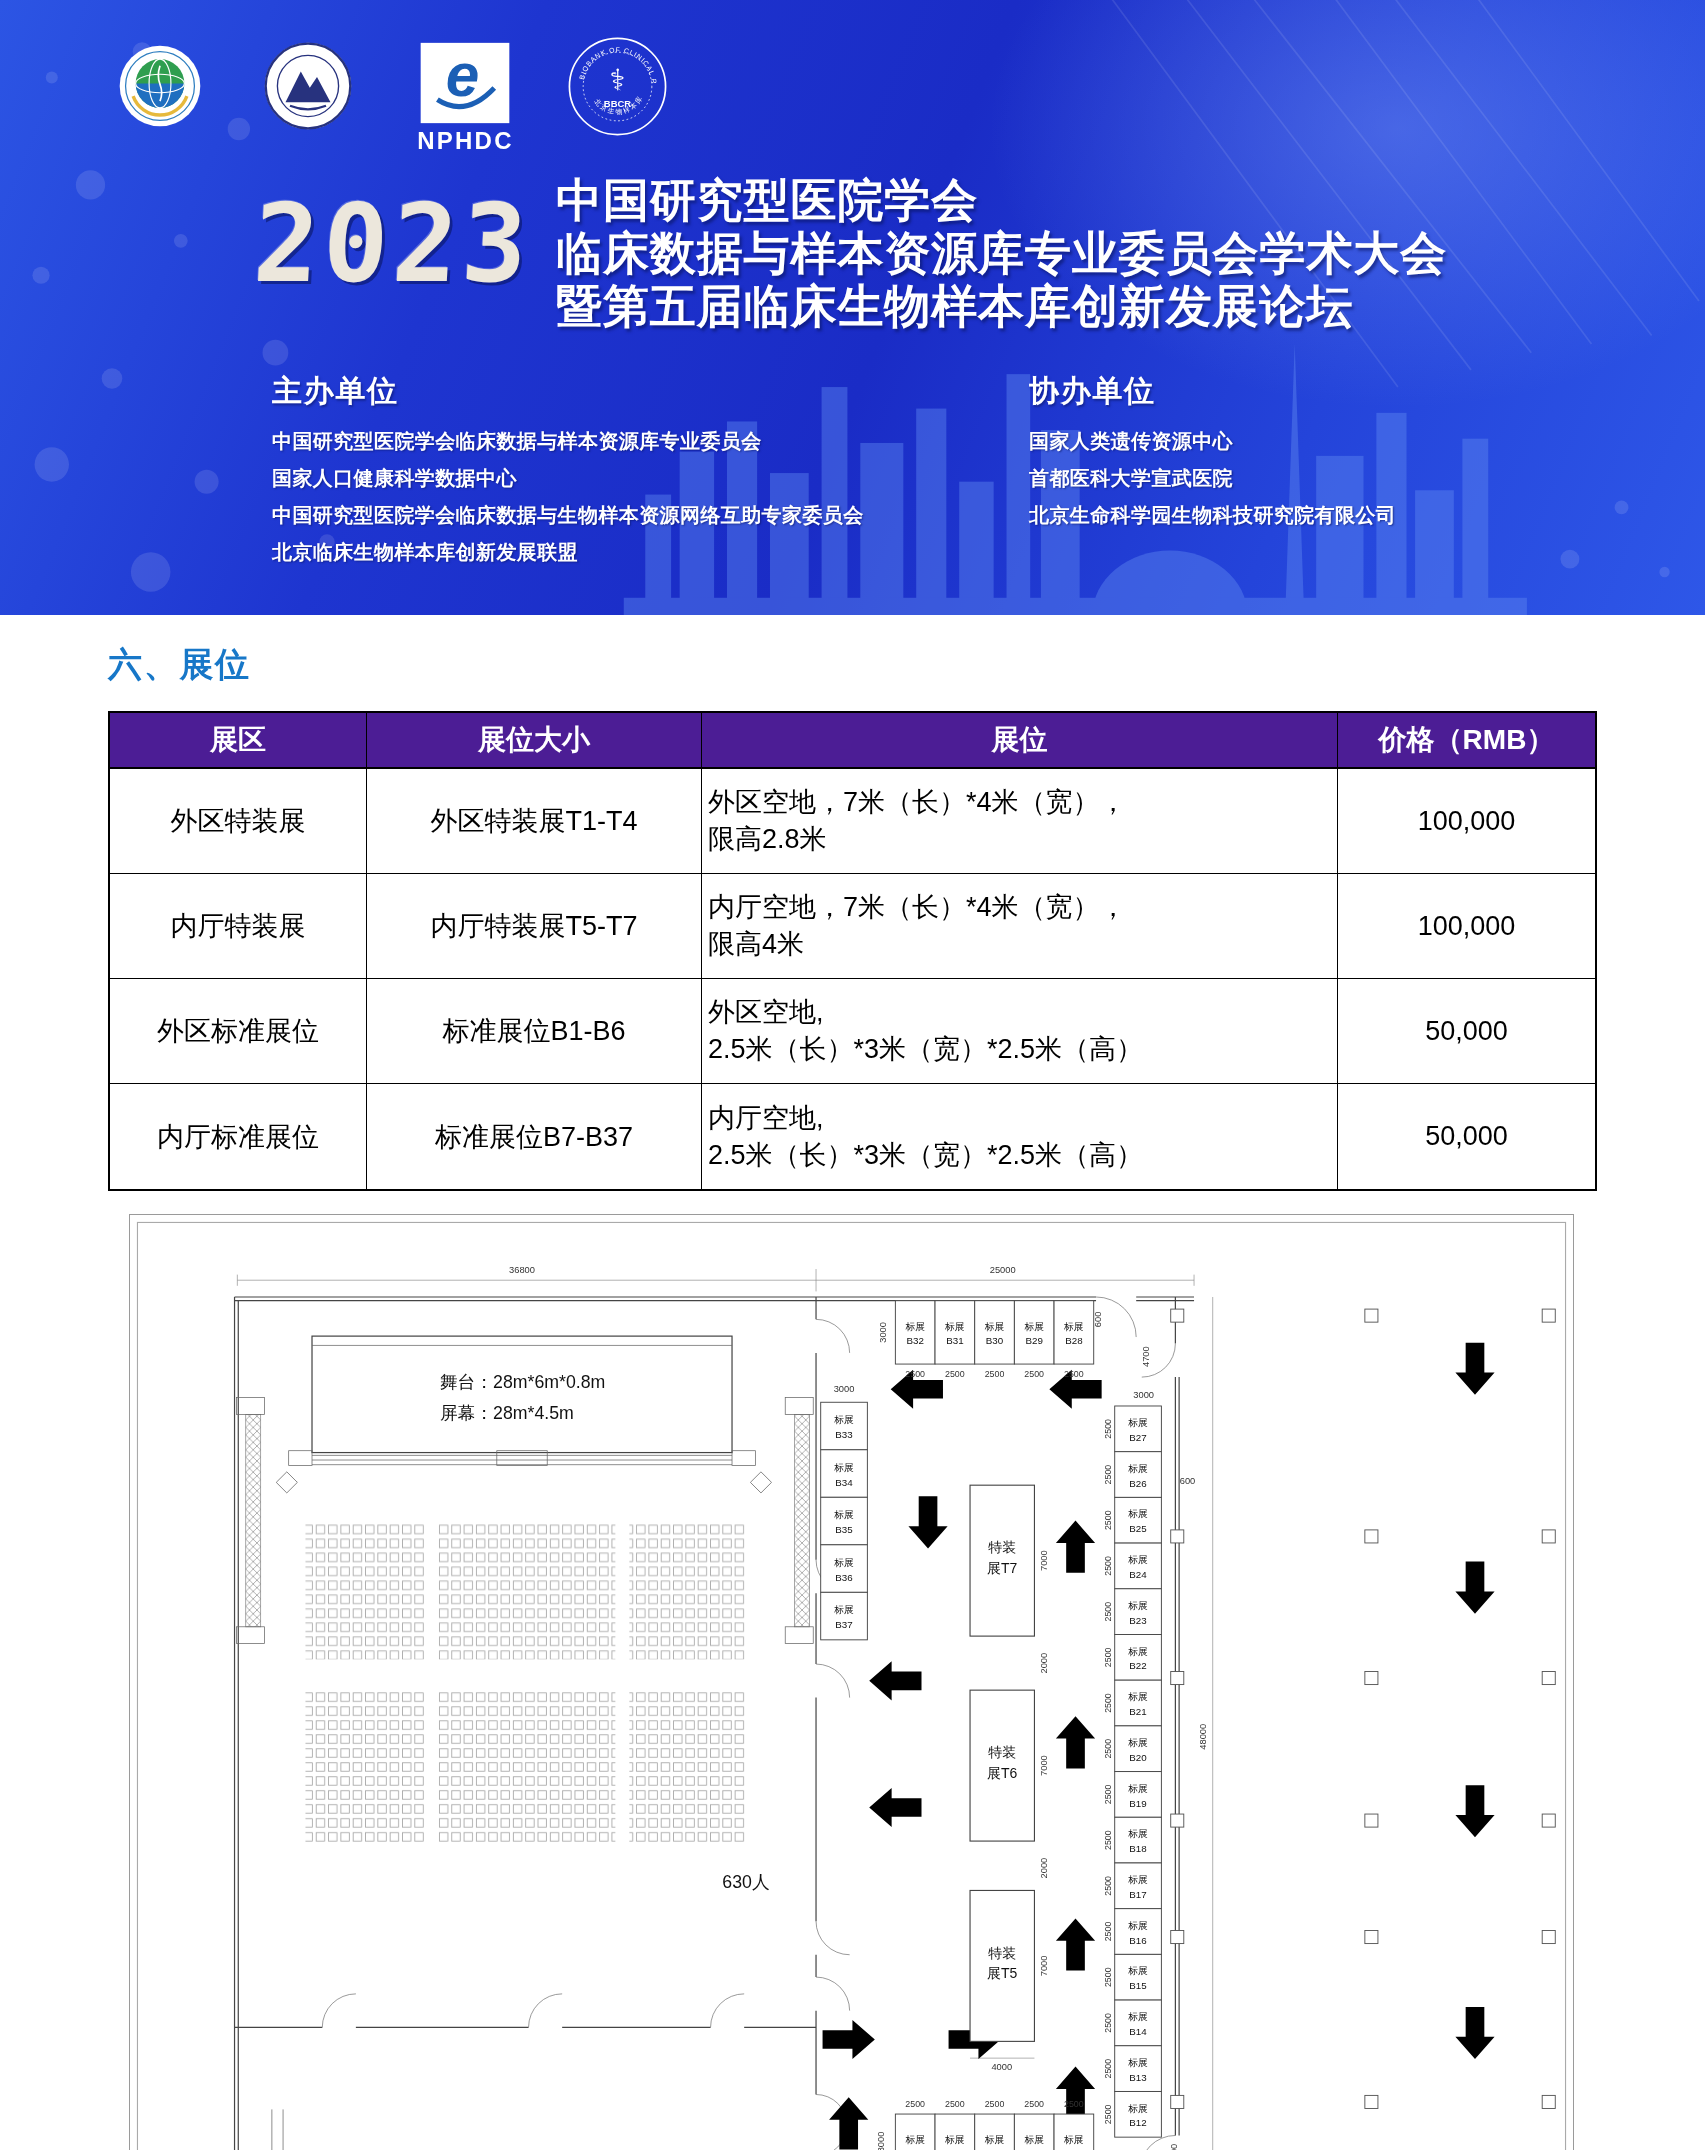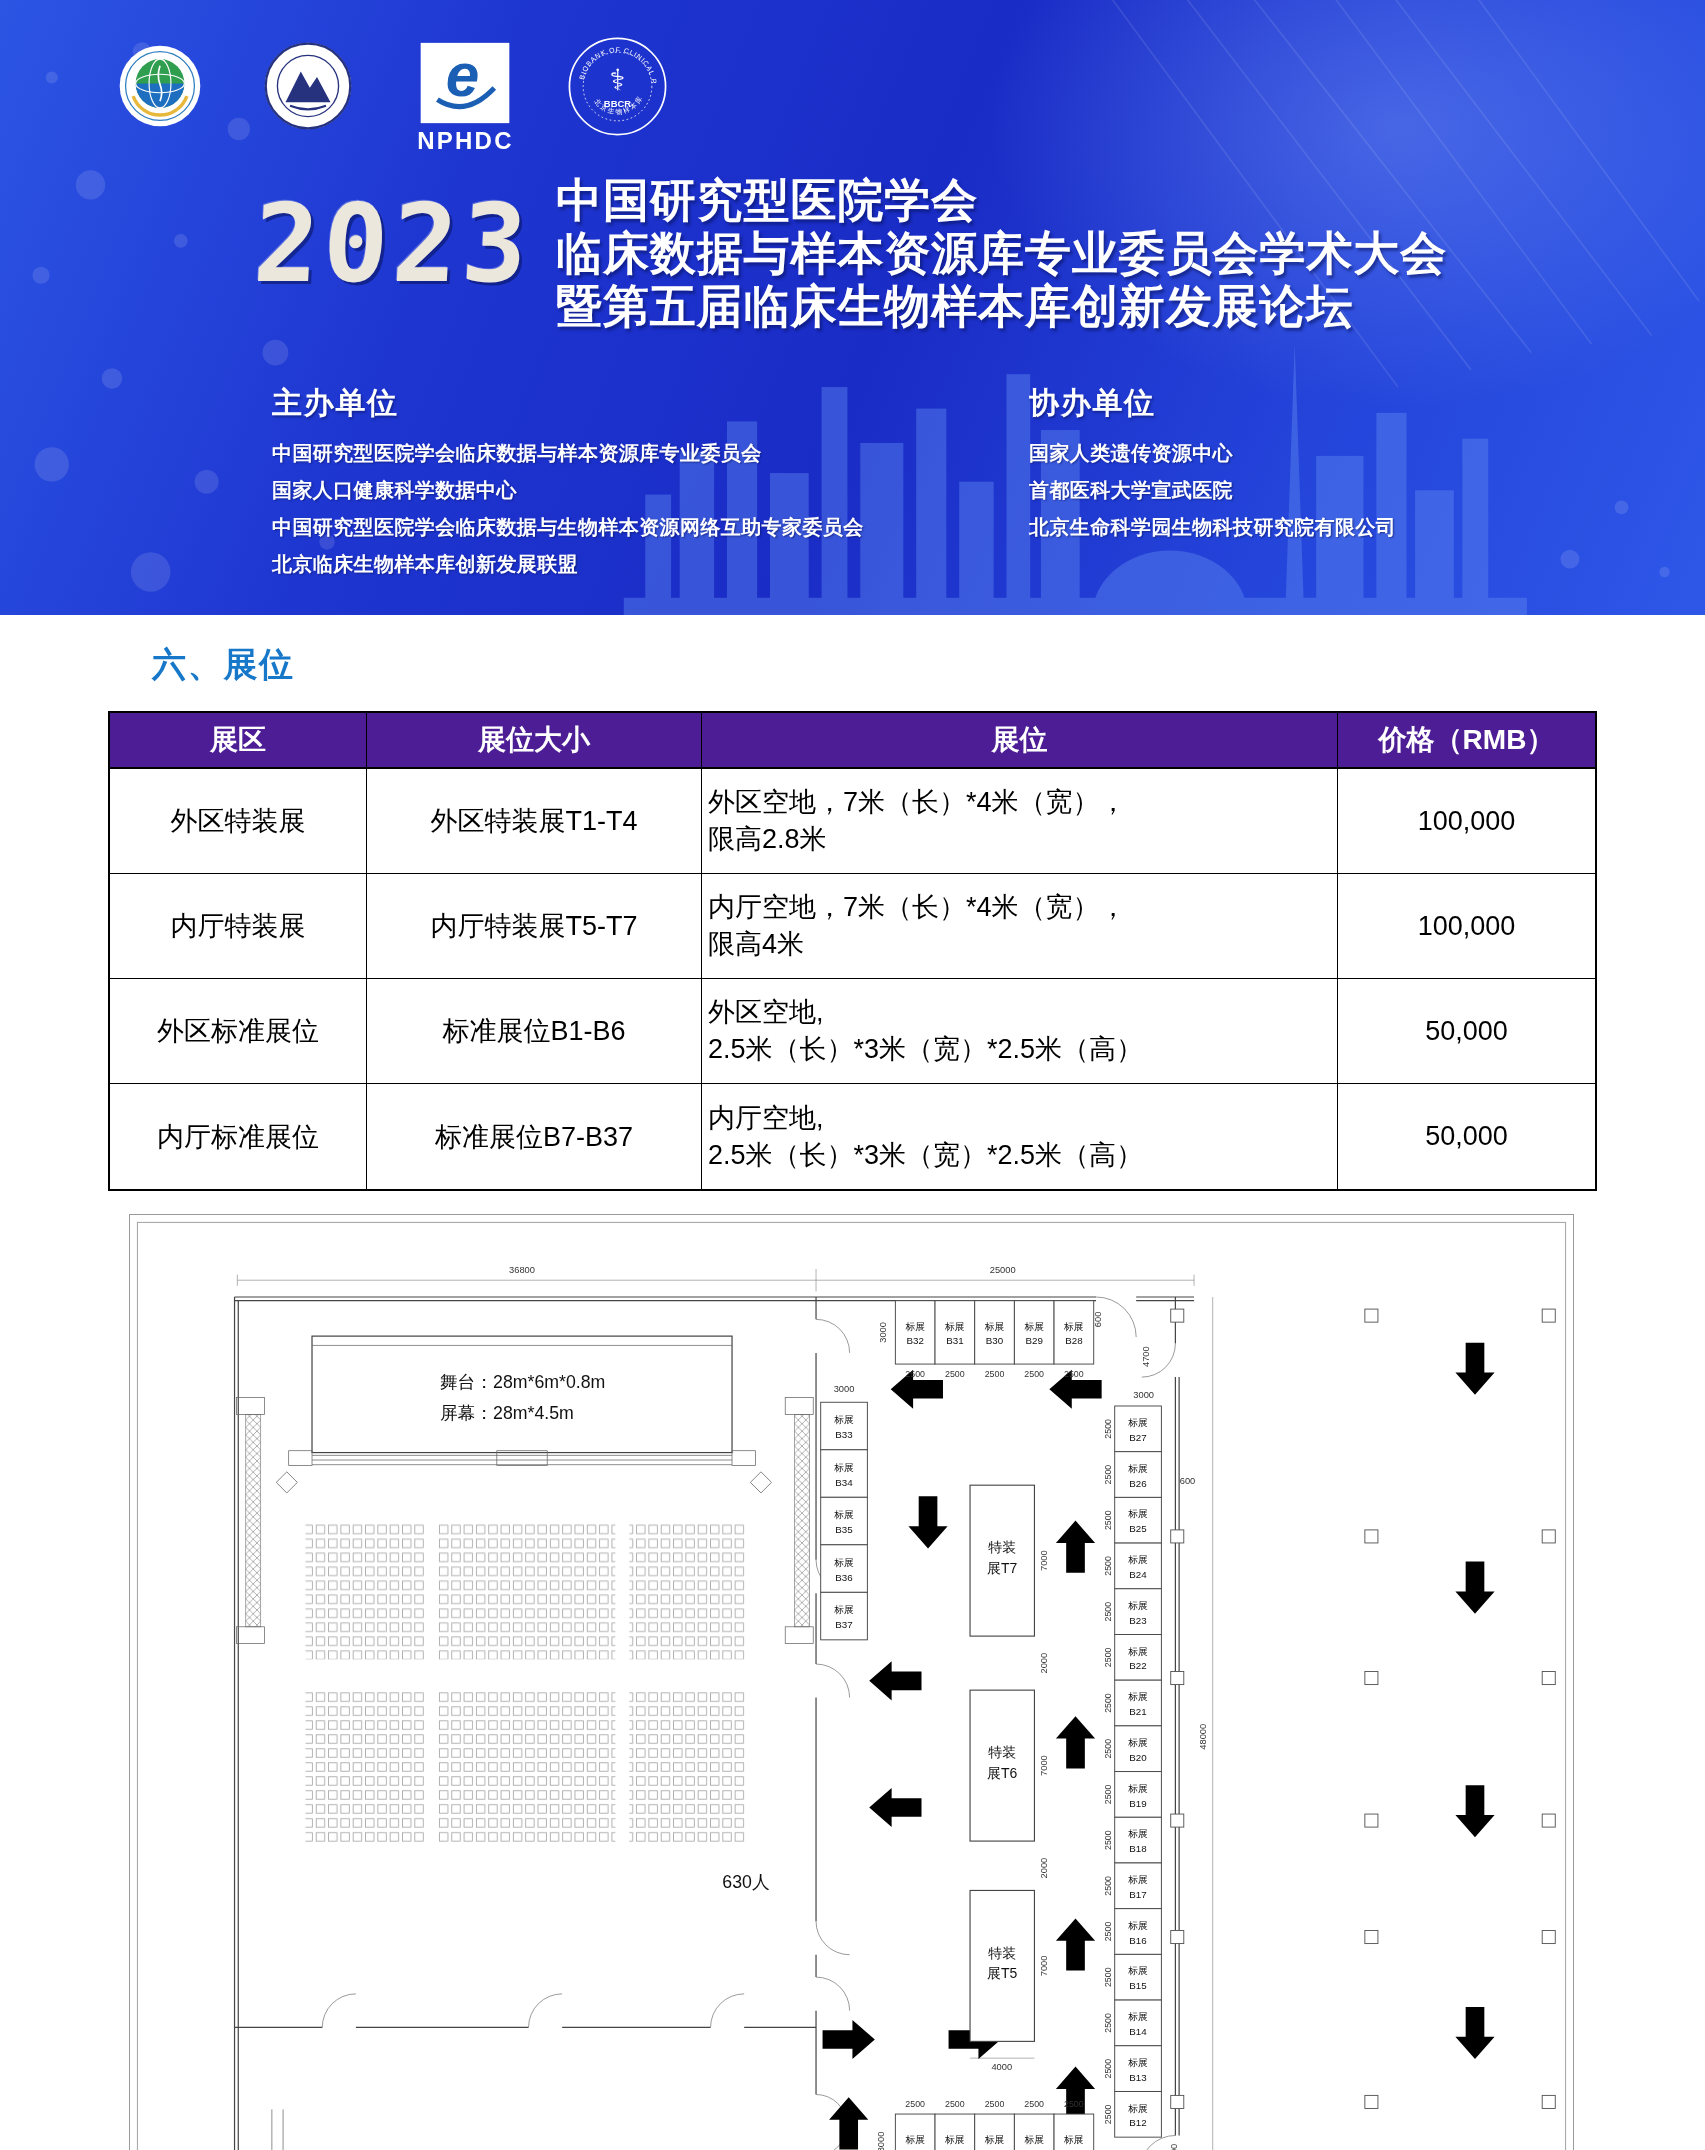--- a/index.html
+++ b/index.html
@@ -13,29 +13,29 @@
   .deco{position:absolute;left:0;top:0;}
   .logos{position:absolute;left:0;top:0;}
   .logo-svg{position:absolute;}
   .nphdc{position:absolute;left:414px;top:127px;width:103px;text-align:center;color:#fff;
           font-size:24px;letter-spacing:2.2px;font-weight:600;}
   .year{position:absolute;left:254px;top:181px;font-size:108px;font-weight:800;
         font-family:"DejaVu Sans Mono","Liberation Mono",monospace;color:#ece7dc;letter-spacing:4.3px;
         transform:skewX(-3deg);text-shadow:3px 3px 0 rgba(8,18,90,.55),-0.9px -0.9px 0 rgba(255,255,255,.25);}
   .titles{position:absolute;left:556px;top:174px;color:#fff;font-weight:700;letter-spacing:0.9px;}
   .titles .t{font-size:46px;line-height:53px;text-shadow:2.2px 2.6px 3px rgba(8,18,90,.55);white-space:nowrap;}
-  .org{position:absolute;top:383px;color:#fff;}
+  .org{position:absolute;top:371px;color:#fff;}
   .org.hosts{left:272px;}
   .org.cohosts{left:1029px;}
   .org .org-head{font-size:30px;font-weight:800;letter-spacing:1.7px;text-shadow:1.3px 1.7px 2.2px rgba(8,18,90,.5);}
   .org ul{list-style:none;margin:11.2px 0 0 0;padding:0;}
   .org li{font-size:20px;font-weight:700;line-height:37px;letter-spacing:0.4px;white-space:nowrap;
           text-shadow:1.3px 1.3px 1.7px rgba(8,18,90,.5);}
   
-  .sec-head{position:absolute;left:108px;top:642px;font-size:34px;font-weight:800;color:#1777c8;letter-spacing:1.7px;margin-left:44px;}
+  .sec-head{position:absolute;left:108px;top:642px;font-size:34px;font-weight:800;color:#1777c8;letter-spacing:1.7px;}
   
   .btable{position:absolute;left:108px;top:711px;width:1489px;border:2.6px solid #000;box-sizing:border-box;
           display:grid;grid-template-columns:257px 335px 636px 1fr;
           grid-template-rows:56px 105px 105px 105px 105px;}
   .btable .cell{border-right:1.3px solid #000;border-bottom:1.7px solid #000;display:flex;align-items:center;
           justify-content:center;font-size:27px;color:#000;background:#fff;}
   .btable .cell.last{border-right:none;}
   .btable .cell.hdr{background:#4c1d95;color:#fff;font-size:28px;font-weight:700;border-bottom:2.2px solid #000;}
   .btable .cell.size{justify-content:flex-start;padding:0 4.3px 0 6px;white-space:pre-line;line-height:37px;}
   .btable .cell.botrow{border-bottom:none;}

